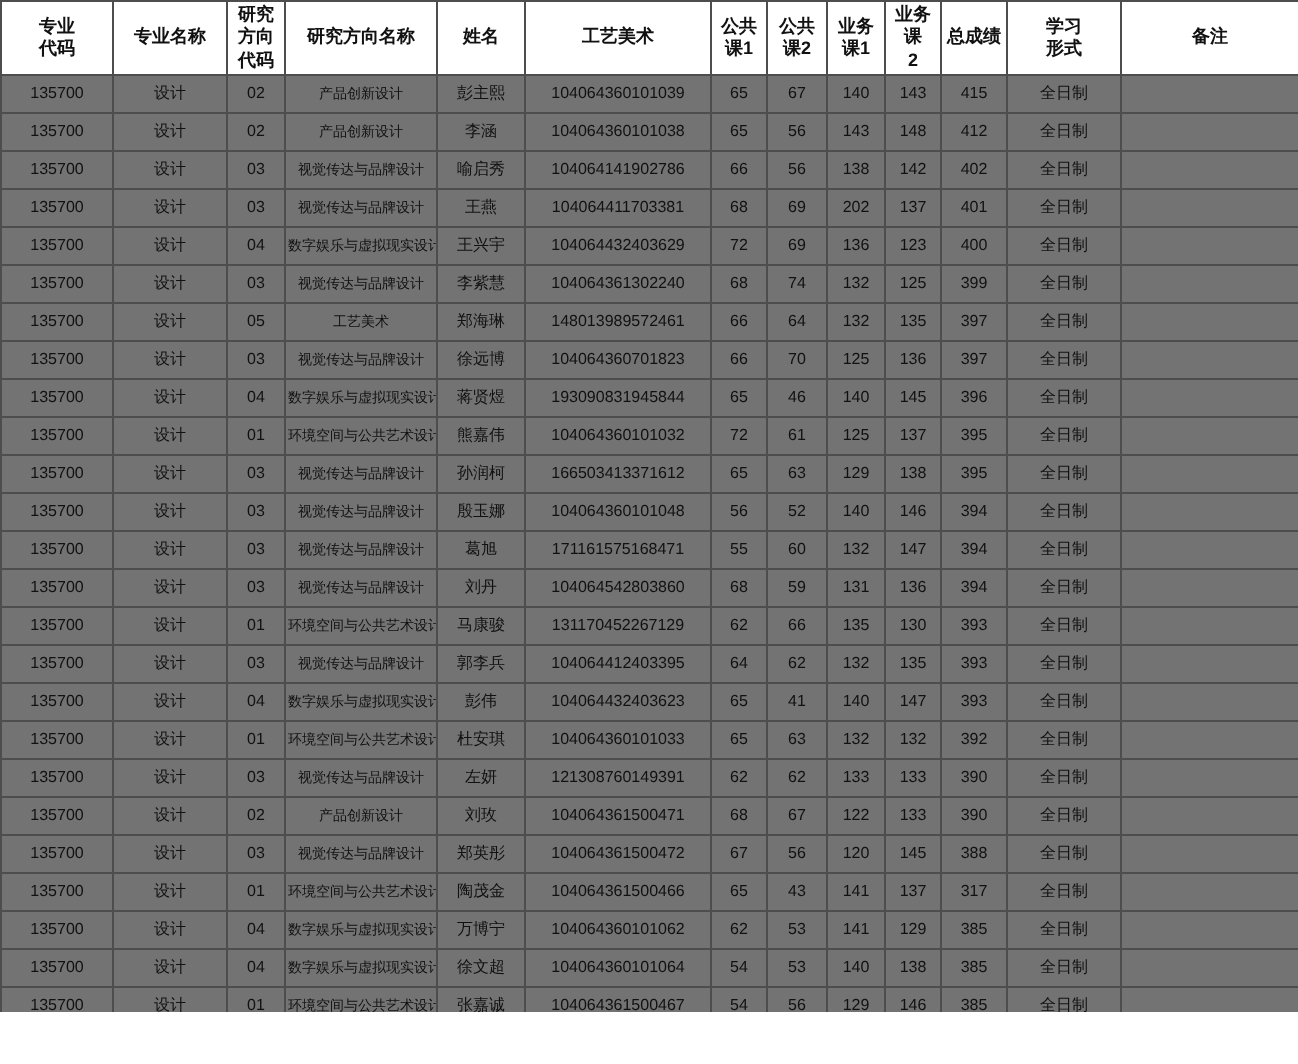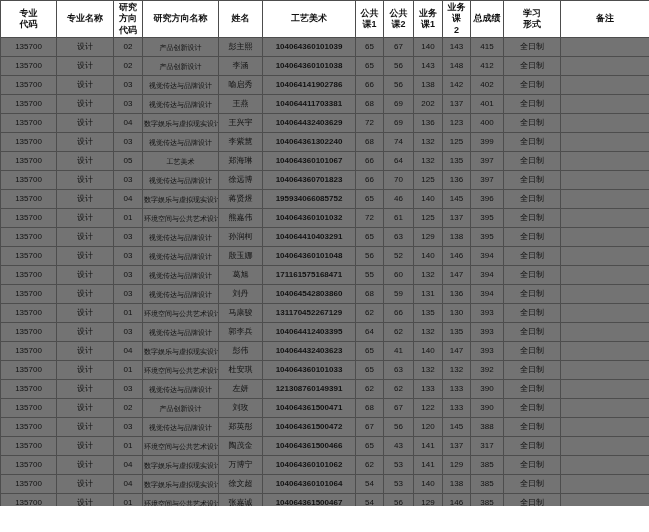--- a/index.html
+++ b/index.html
@@ -39,21 +39,21 @@
   }
   table.score-table td {
     font-size: 8px;
     height: 19px;
     line-height: 1;
     white-space: nowrap;
   }
   
   table.score-table td:nth-child(4) { font-size: 7px; }
   
-  table.score-table td:nth-child(6) { font-size: 8px; letter-spacing: 0px; font-weight: bold; }
+  table.score-table td:nth-child(6) { font-size: 8px; letter-spacing: 0px; }
 </style>
 </head>
 <body>
 
 <div class="page">
   <table class="score-table">
     <colgroup>
       <col style="width:56px">
       <col style="width:57px">
       <col style="width:29px">
@@ -184,21 +184,21 @@
           <td>399</td>
           <td>全日制</td>
           <td></td>
         </tr>
         <tr>
           <td>135700</td>
           <td>设计</td>
           <td>05</td>
           <td>工艺美术</td>
           <td>郑海琳</td>
-          <td>104064360101067</td>
+          <td>148013989572461</td>
           <td>66</td>
           <td>64</td>
           <td>132</td>
           <td>135</td>
           <td>397</td>
           <td>全日制</td>
           <td></td>
         </tr>
         <tr>
           <td>135700</td>
@@ -214,21 +214,21 @@
           <td>397</td>
           <td>全日制</td>
           <td></td>
         </tr>
         <tr>
           <td>135700</td>
           <td>设计</td>
           <td>04</td>
           <td>数字娱乐与虚拟现实设计</td>
           <td>蒋贤煜</td>
-          <td>195934066085752</td>
+          <td>193090831945844</td>
           <td>65</td>
           <td>46</td>
           <td>140</td>
           <td>145</td>
           <td>396</td>
           <td>全日制</td>
           <td></td>
         </tr>
         <tr>
           <td>135700</td>
@@ -244,21 +244,21 @@
           <td>395</td>
           <td>全日制</td>
           <td></td>
         </tr>
         <tr>
           <td>135700</td>
           <td>设计</td>
           <td>03</td>
           <td>视觉传达与品牌设计</td>
           <td>孙润柯</td>
-          <td>104064410403291</td>
+          <td>166503413371612</td>
           <td>65</td>
           <td>63</td>
           <td>129</td>
           <td>138</td>
           <td>395</td>
           <td>全日制</td>
           <td></td>
         </tr>
         <tr>
           <td>135700</td>

